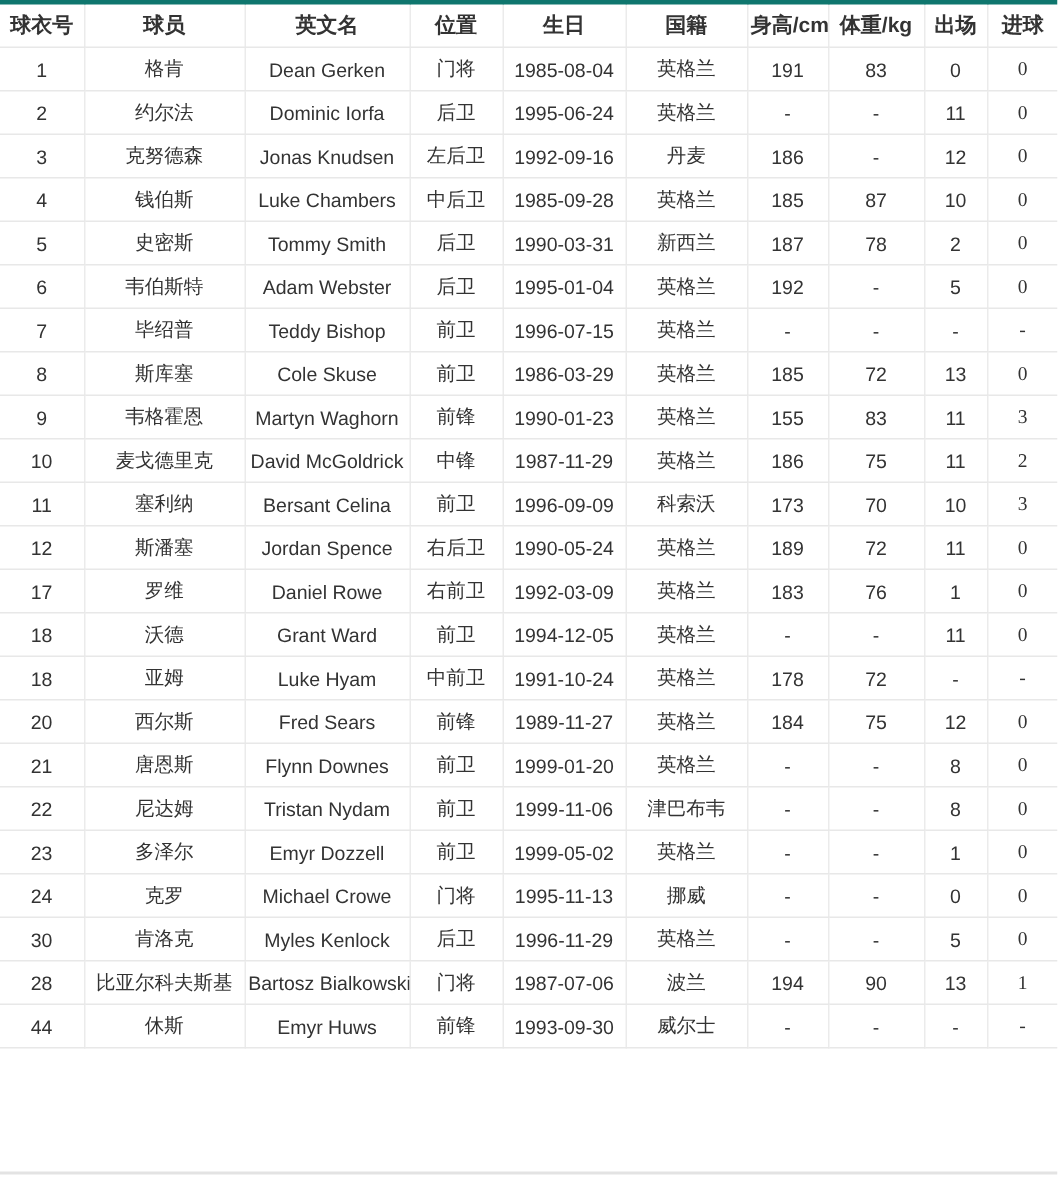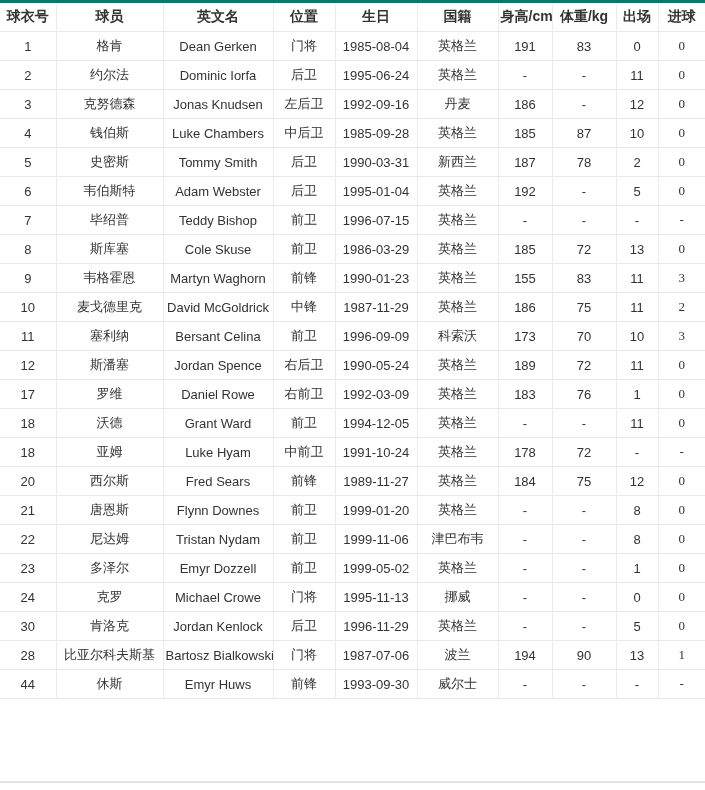--- a/index.html
+++ b/index.html
@@ -323,21 +323,21 @@
         <td>1995-11-13</td>
         <td>挪威</td>
         <td>-</td>
         <td>-</td>
         <td>0</td>
         <td>0</td>
       </tr>
       <tr>
         <td>30</td>
         <td>肯洛克</td>
-        <td>Jordan Kenlock</td>
+        <td>Myles Kenlock</td>
         <td>后卫</td>
         <td>1996-11-29</td>
         <td>英格兰</td>
         <td>-</td>
         <td>-</td>
         <td>5</td>
         <td>0</td>
       </tr>
       <tr>
         <td>28</td>

